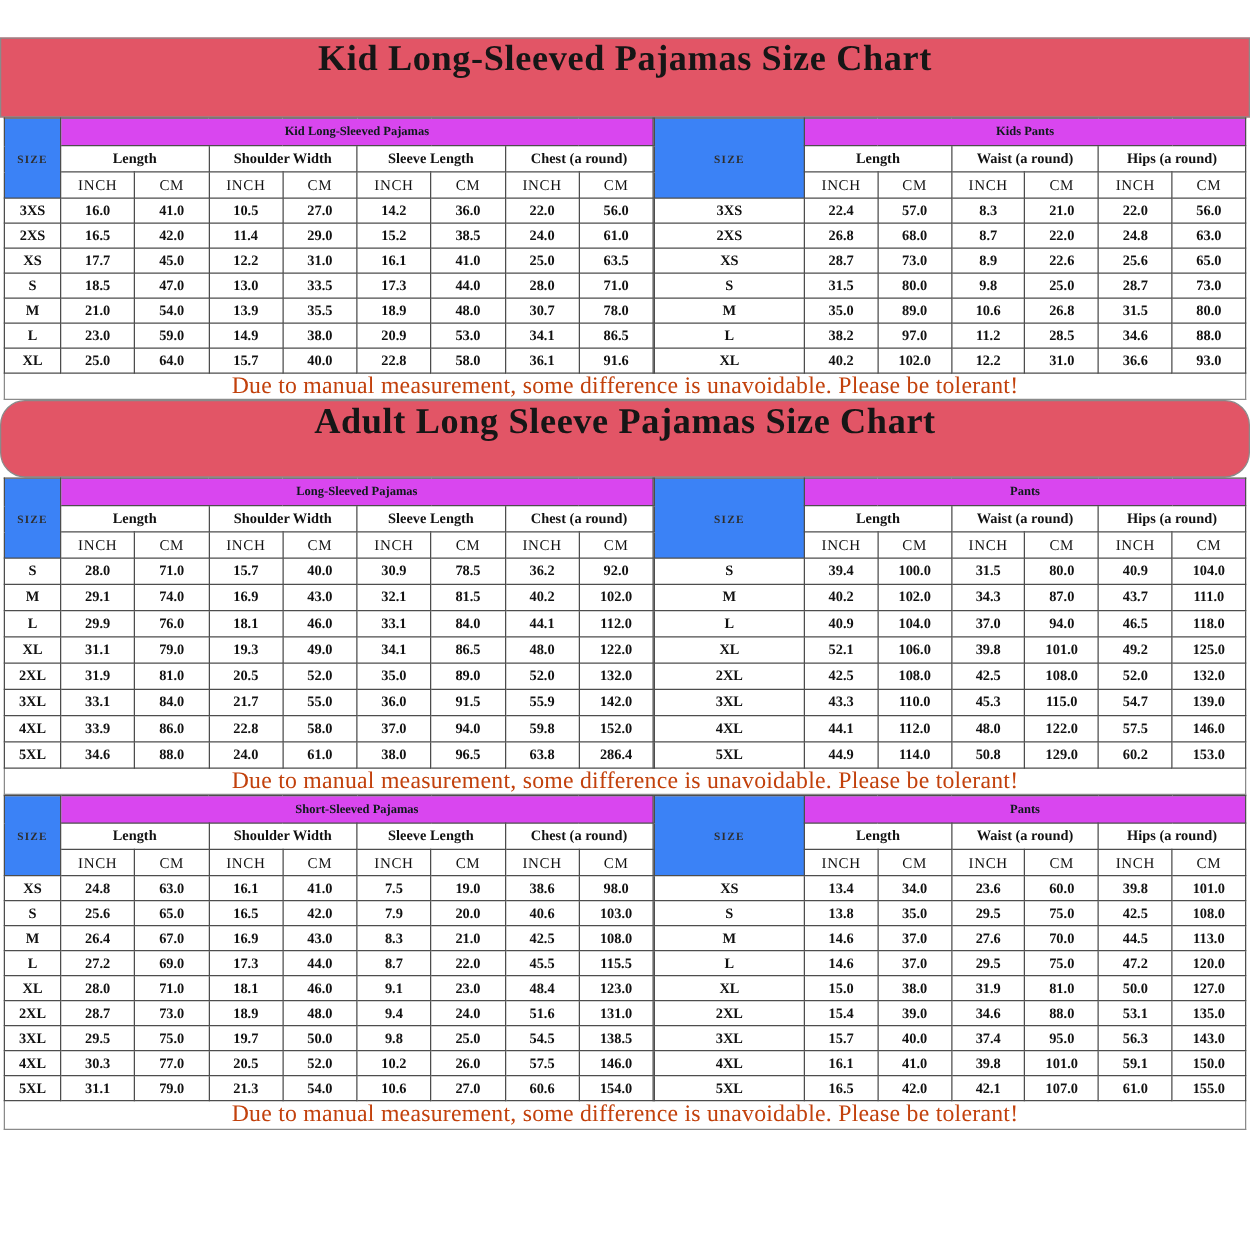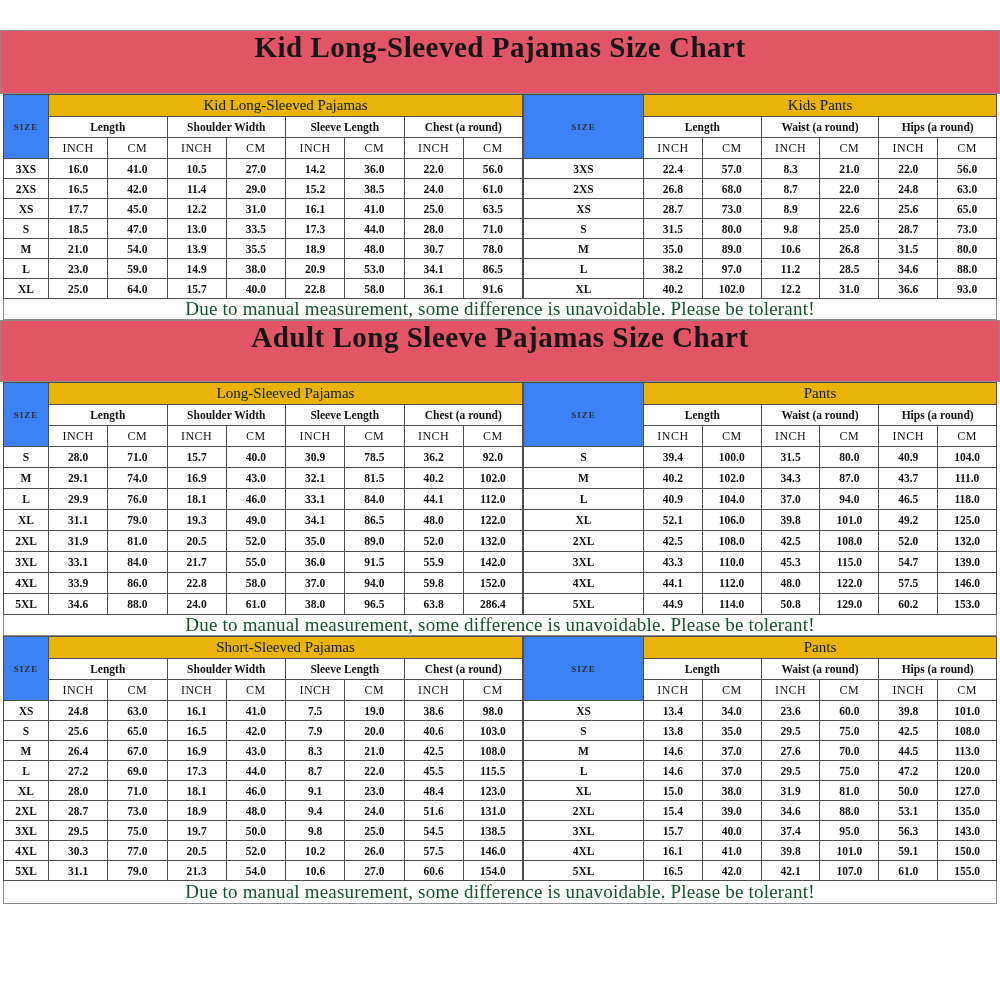--- a/index.html
+++ b/index.html
@@ -13,21 +13,21 @@
   }
   .page { padding-top: 30px; }
 
   .banner {
     width: 100%;
     background: #e25566;
     border: 1px solid #8a8a8a;
     display: flex; align-items: flex-start; justify-content: center;
   }
   .s0 .banner { height: 64px; }
-  .s1 .banner { height: 62px; }
+  .s1 .banner { height: 62px; border-radius: 20px; }
   .s2 .banner { height: 58px; }
   .banner h1 {
     margin: 0;
     font-size: 29px;
     font-weight: 700;
     letter-spacing: 0.5px;
     color: #161616;
     font-family: "Liberation Serif", serif;
   }
 
@@ -44,23 +44,23 @@
     text-align: center;
     vertical-align: middle;
     padding: 0;
     white-space: nowrap;
     overflow: hidden;
   }
   .teal-row  { height: 22px; }
   .group-row { height: 21px; }
   .unit-row  { height: 21px; }
   .teal-cell {
-    background: #eab308;
-    font-size: 15px;
-    font-weight: 400;
+    background: #d946ef;
+    font-size: 10px;
+    font-weight: 700;
     color: #0d1b1a;
   }
   .size-head {
     font-size: 9px;
     font-weight: 700;
     letter-spacing: 1px;
     color: #2e2e2e;
     background: #3b82f6;
     margin-top: 20px;
   }
@@ -70,21 +70,21 @@
   tbody tr.data-row td { font-size: 11.5px; font-weight: 700; }
   .s0 tbody tr.data-row { height: 20px; }
   .s1 tbody tr.data-row { height: 21px; }
   .s2 tbody tr.data-row { height: 20px; }
 
   .disclaimer {
     margin: 0 3px;
     border: 1px solid #8a8a8a;
     border-top: none;
     display: flex; align-items: center; justify-content: center;
-    color: #14532d;
+    color: #c2410c;
     font-size: 19px;
     letter-spacing: 0.2px;
   }
   .s0 .disclaimer { height: 21px; }
   .s1 .disclaimer { height: 21px; }
   .s2 .disclaimer { height: 23px; }
 </style>
 </head>
 <body>
 

